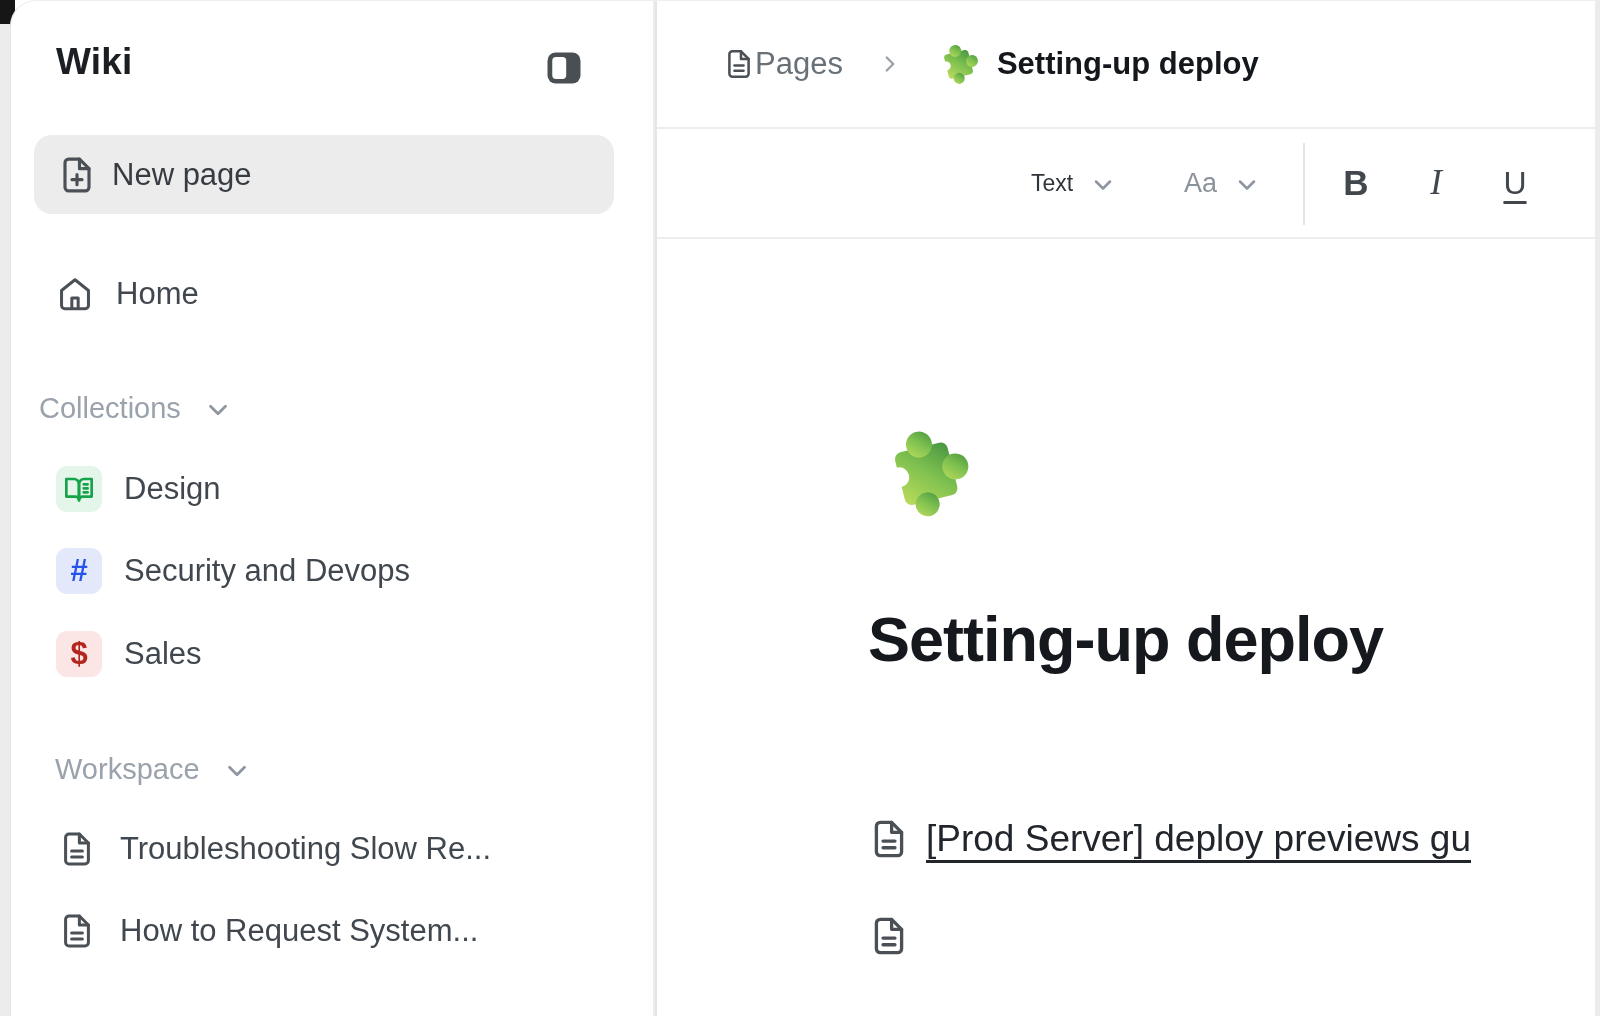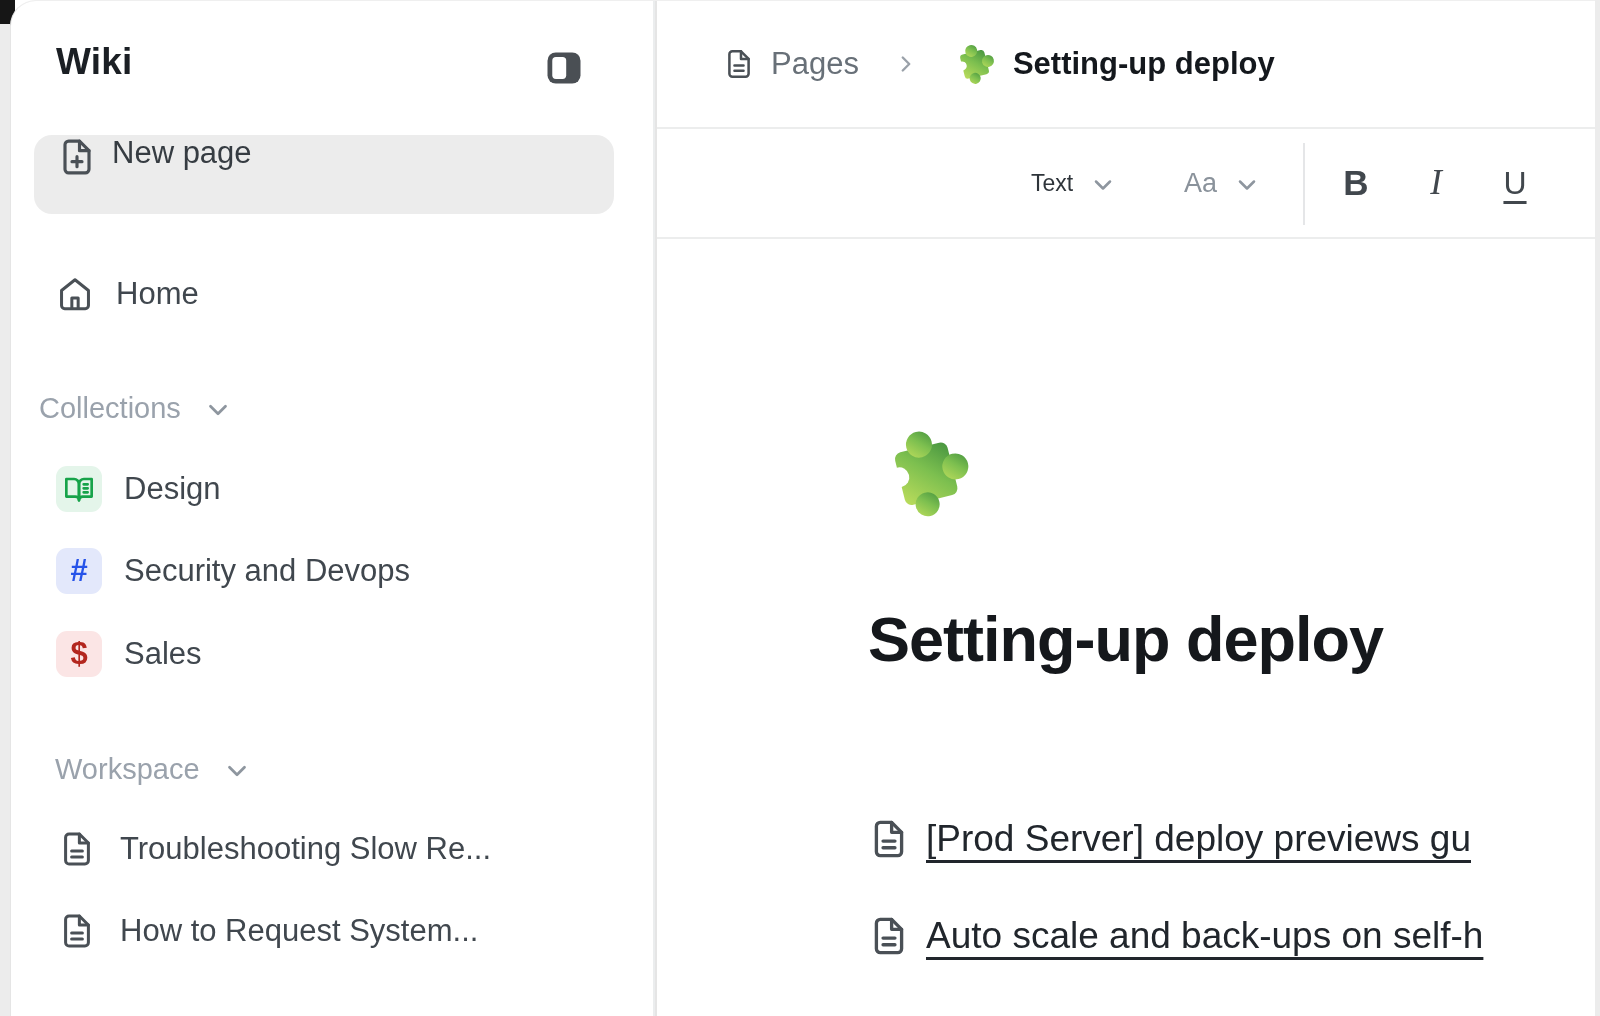--- a/index.html
+++ b/index.html
@@ -15,21 +15,21 @@
   #app-card { left:10px; top:0; width:1590px; height:1016px; background:#e5e5e5;
               border-top-left-radius:26px; border-left:1px solid #e5e5e5;
               border-top:1px solid #efefef; overflow:hidden; z-index:3; }
 
   
   #sidebar { left:0; top:0; width:644px; height:1016px; border-right:2px solid #ebedee; background:#fff; }
   #sidebar-title { left:45px; top:40px; font-size:37px; font-weight:700; color:#1b1f24; letter-spacing:.2px; }
   #sidebar-toggle { left:531px; top:44px; width:44px; height:46px; cursor:pointer; }
 
   #new-page-button { left:23px; top:134px; width:580px; height:79px; background:#ececec;
-                     border-radius:18px; display:flex; align-items:flex-start; cursor:pointer; }
+                     border-radius:18px; display:flex; align-items:center; cursor:pointer; }
   #new-page-button .np-icon { margin-left:23px; width:40px; height:44px; }
   #new-page-button .np-label { margin-left:15px; font-size:31px; color:#363c42; }
 
   .side-row { display:flex; align-items:center; color:#40474e; font-size:31px; cursor:pointer; }
   .section-header { display:flex; align-items:center; color:#9aa2ac; font-size:29px; cursor:pointer; }
   .section-header .chev { margin-left:22px; margin-top:4px; }
 
   .coll-icon { width:46px; height:46px; border-radius:11px; display:flex;
                align-items:center; justify-content:center; flex:none; }
   .coll-label { margin-left:22px; }
@@ -37,21 +37,21 @@
 
   .doc-row-icon { width:38px; height:44px; flex:none; }
   .page-label { margin-left:24px; white-space:nowrap; }
 
   
   #main { left:646px; top:0; width:944px; height:1016px; background:#fff; }
 
   #breadcrumb-bar { left:0; top:0; width:944px; height:128px; border-bottom:2px solid #eceded; }
   #breadcrumb { position:absolute; left:66px; top:0; height:126px; display:flex; align-items:center; }
   #breadcrumb .bc-doc { width:32px; height:38px; }
-  #breadcrumb .bc-root { margin-left:16px; font-size:31px; color:#687078; cursor:pointer; }
+  #breadcrumb .bc-root { font-size:31px; color:#687078; cursor:pointer; }
   #breadcrumb .bc-sep { margin-left:34px; }
   #breadcrumb .bc-puzzle { margin-left:32px; width:46px; height:46px; }
   #breadcrumb .bc-current { margin-left:16px; font-size:31px; font-weight:600; color:#14181d; white-space:nowrap; }
 
   #toolbar { left:0; top:128px; width:944px; height:110px; border-bottom:2px solid #eceded; }
   .tb { position:absolute; top:0; height:108px; display:flex; align-items:center; cursor:pointer; }
   #tb-style { left:374px; } #tb-style .lbl { font-size:23px; color:#2e343a; }
   #tb-size  { left:527px; } #tb-size  .lbl { font-size:27px; color:#8a929b; }
   .tb .chev { margin-left:16px; margin-top:4px; }
   #tb-divider { left:646px; top:14px; width:2px; height:82px; background:#e5e6e8; }
@@ -251,19 +251,18 @@
       <svg class="doc-row-icon" viewBox="0 0 24 24">
         <use href="#file-text"></use>
       </svg>
       <span class="doc-link">[Prod Server] deploy previews gu</span>
     </div>
 
     <div id="link-row-2" class="doc-link-row">
       <svg class="doc-row-icon" viewBox="0 0 24 24">
         <use href="#file-text"></use>
       </svg>
-      <span class="doc-link">Auto scale and back-ups on self-h</span>
     </div>
 
   </div>
 </div>
 
 <div id="right-strip" class="abs"></div>
 
 </body></html>

